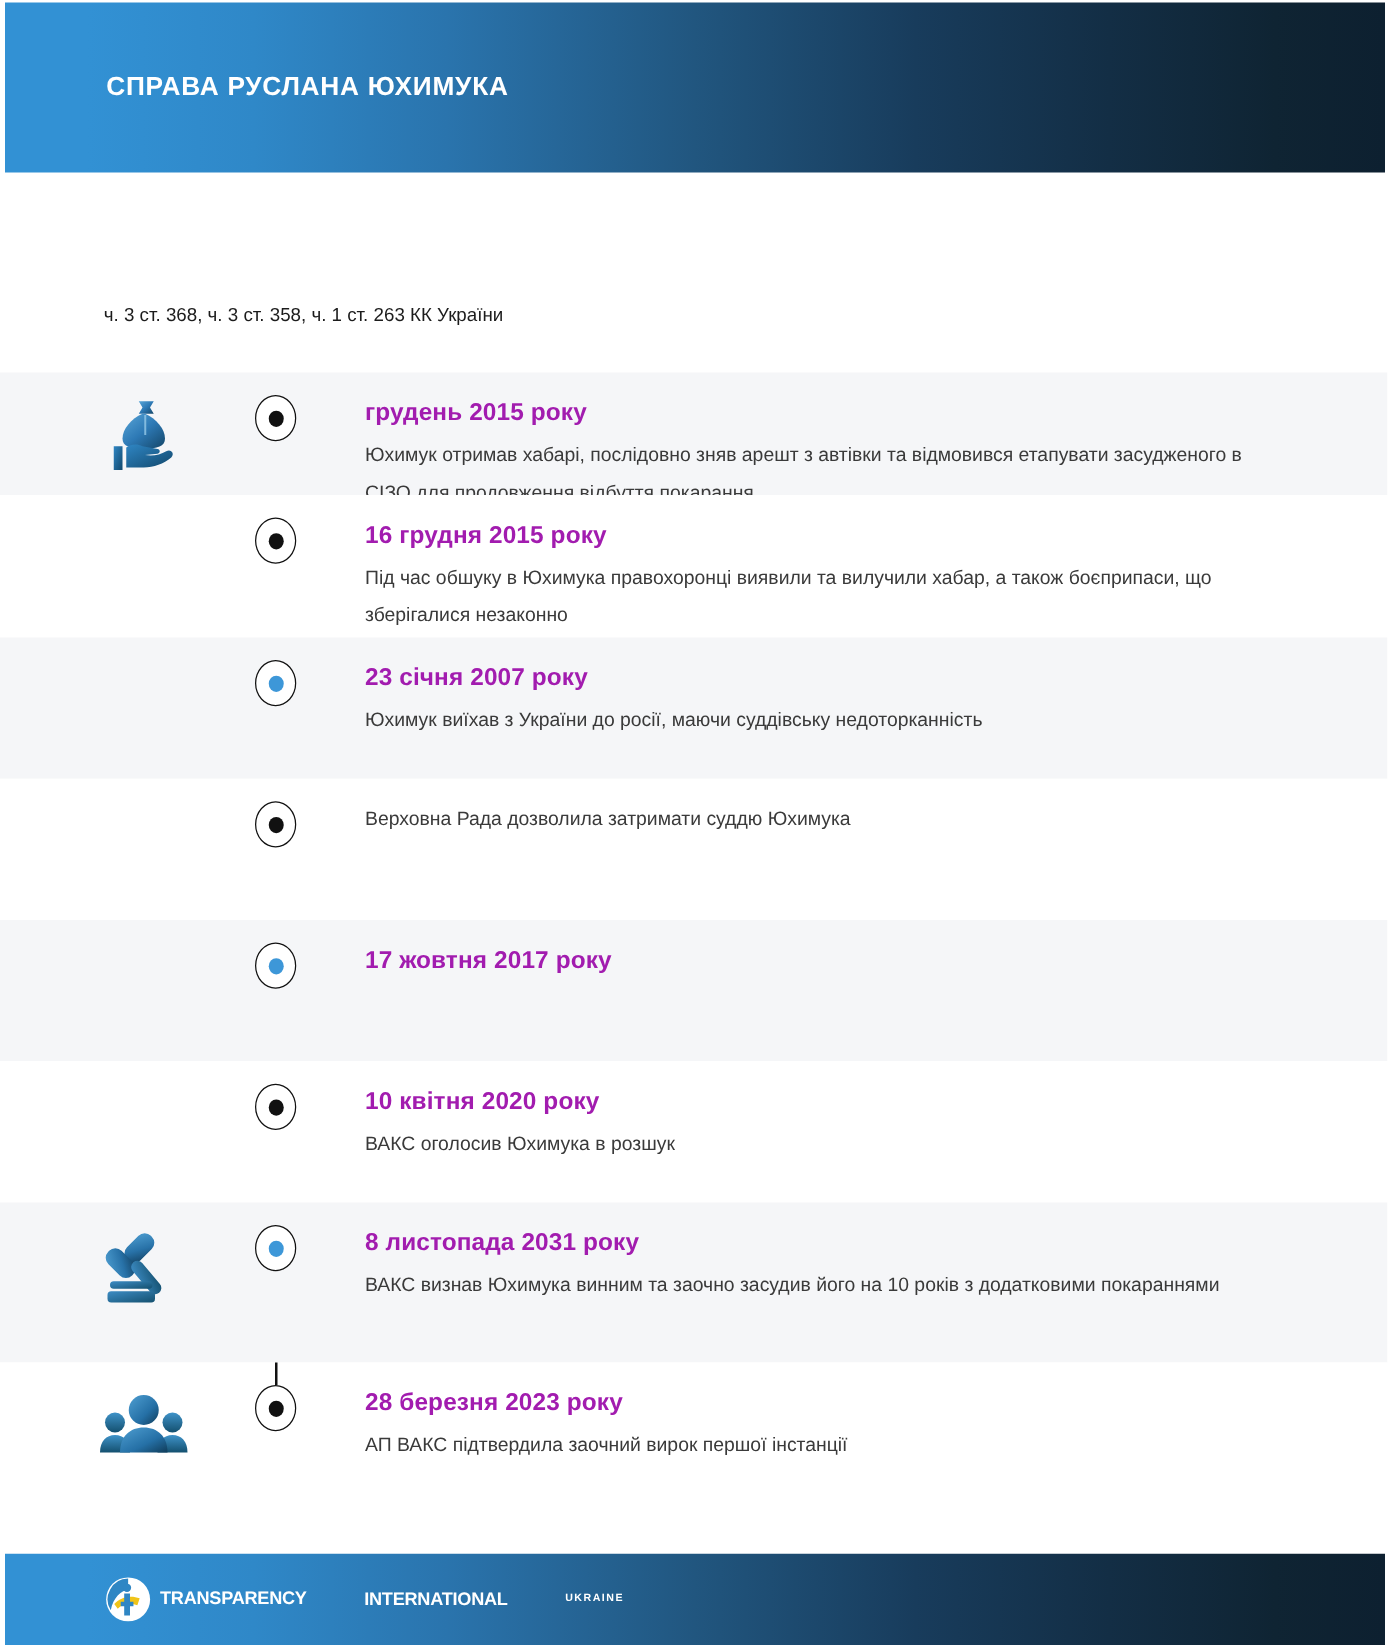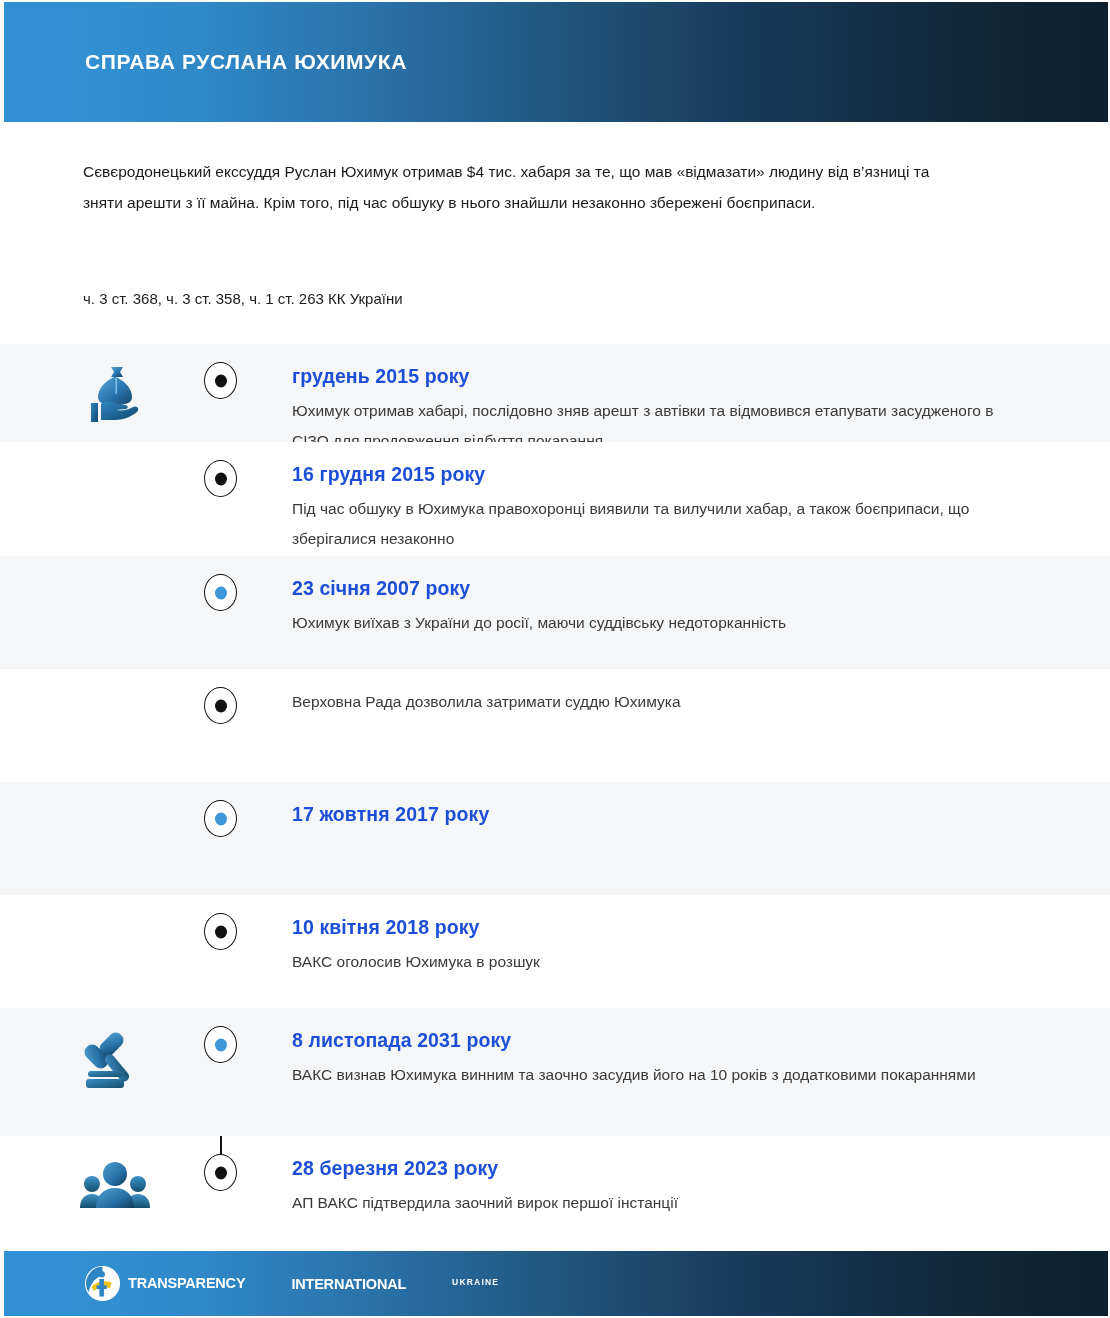--- a/index.html
+++ b/index.html
@@ -130,21 +130,21 @@
   .tl-line.end   { bottom: auto; height: 18px; top: 0; }
 
   .tl-body {
     flex: 1 1 auto;
     padding-right: 90px;
     padding-top: 18px;
   }
   .tl-date {
     font-size: 19.5px;
     font-weight: bold;
-    color: #1d4ed8;
+    color: #a21caf;
     line-height: 28px;
     margin: 0 0 6px 0;
     letter-spacing: 0.1px;
   }
   .tl-desc {
     font-size: 15.5px;
     line-height: 30px;
     color: #3a3a3a;
     margin: 0;
     max-width: 720px;
@@ -190,21 +190,20 @@
 </head>
 <body>
 
 <div class="page">
 
   <div class="header">
     <div class="header-title">СПРАВА РУСЛАНА ЮХИМУКА</div>
   </div>
 
   <div class="intro">
-    <div class="intro-text">Сєвєродонецький екссуддя Руслан Юхимук отримав $4 тис. хабаря за те, що мав «відмазати» людину від в’язниці та зняти арешти з її майна. Крім того, під час обшуку в нього знайшли незаконно збережені боєприпаси.</div>
     <div class="intro-articles">ч. 3 ст. 368, ч. 3 ст. 358, ч. 1 ст. 263 КК України</div>
   </div>
 
   <div class="timeline">
 
     <div class="tl-row shaded" style="height:98px;">
       <div class="tl-icon-col">
         <div class="tl-icon">
           <svg viewBox="0 0 74 74">
             <defs>
@@ -282,21 +281,21 @@
       </div>
     </div>
 
     <div class="tl-row plain" style="height:113px;">
       <div class="tl-icon-col"></div>
       <div class="tl-marker-col">
         <div class="tl-line"></div>
         <div class="tl-dot"></div>
       </div>
       <div class="tl-body">
-        <p class="tl-date">10 квітня 2018 року</p>
+        <p class="tl-date">10 квітня 2020 року</p>
         <p class="tl-desc">ВАКС оголосив Юхимука в розшук</p>
       </div>
     </div>
 
     <div class="tl-row shaded" style="height:128px;">
       <div class="tl-icon-col">
         <div class="tl-icon">
           <svg viewBox="0 0 74 74">
             <defs>
               <linearGradient id="gGav" x1="0" y1="0" x2="1" y2="1">

